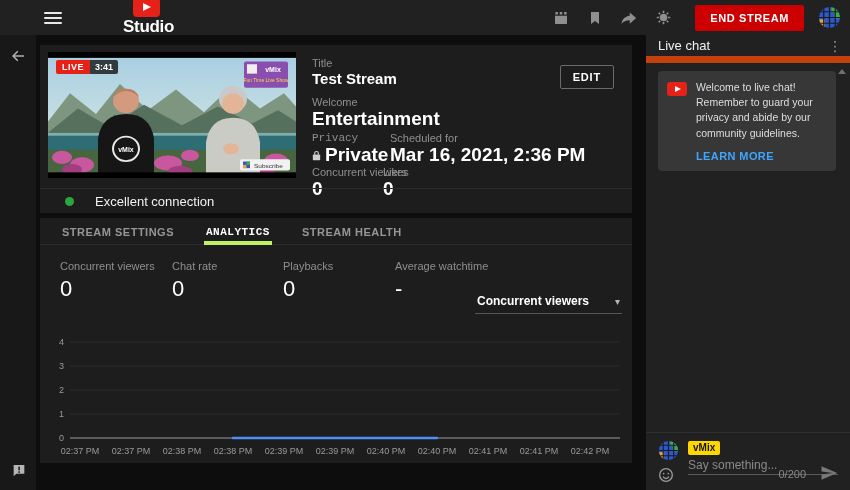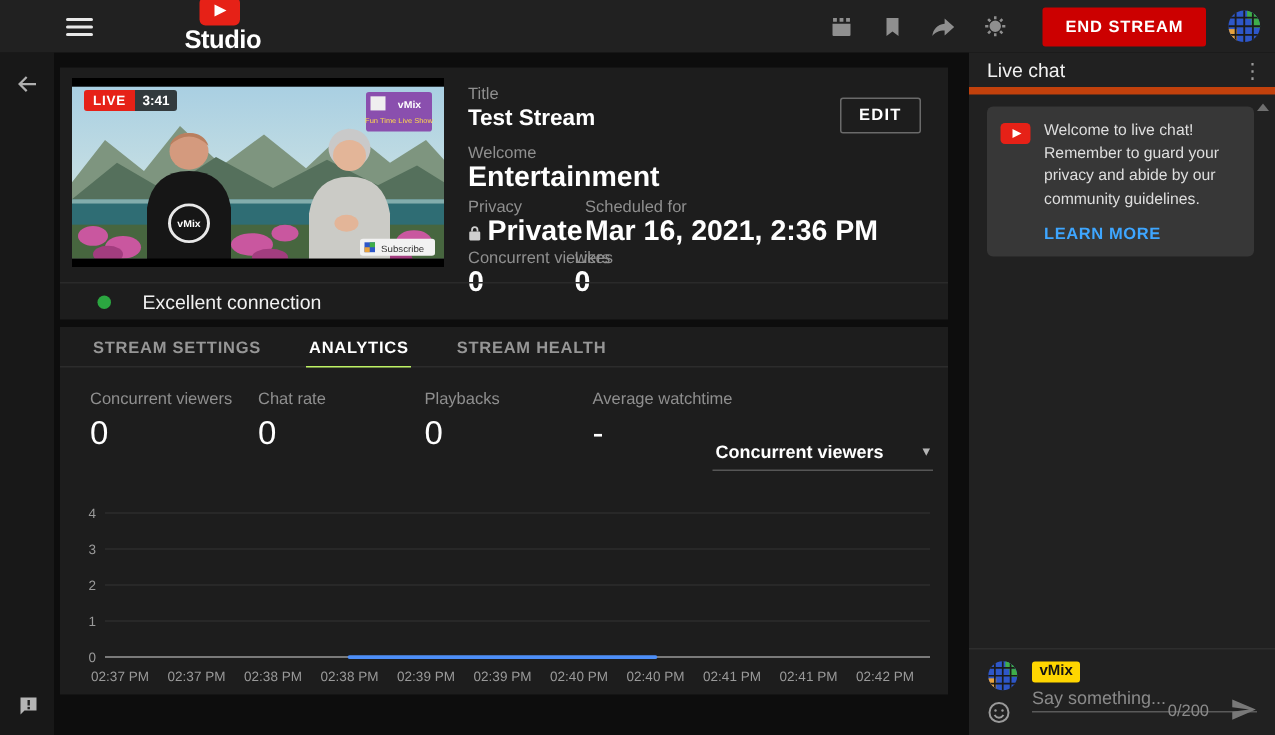--- a/index.html
+++ b/index.html
@@ -48,54 +48,54 @@
   
   .info { position:absolute; left:272px; top:0; right:0; height:140px; }
   .lbl { position:absolute; color:#8f8f8f; font-size:11px; }
   .val { position:absolute; color:#fff; font-size:19px; font-weight:bold; }
   .info-title-lbl { left:0; top:12px; }
   .info-title { left:0; top:25px; font-size:15px; font-weight:bold; color:#fff; position:absolute; }
   .edit-btn { position:absolute; right:18px; top:20px; background:transparent; border:1px solid #6a6a6a;
               border-radius:2px; color:#fff; font-family:inherit; font-size:11px; font-weight:bold;
               letter-spacing:0.8px; padding:5px 12px; cursor:pointer; }
   .cat-lbl { left:0; top:51px; } .cat-val { left:0; top:63px; }
-  .priv-lbl { left:0; top:87px; } .priv-val { left:0; top:99px; display:flex; align-items:center; gap:4px; }
+  .priv-lbl { left:0; top:87px;font-family:Liberation Mono, monospace; } .priv-val { left:0; top:99px; display:flex; align-items:center; gap:4px; }
   .sched-lbl { left:78px; top:87px; } .sched-val { left:78px; top:99px; }
   .cv-lbl { left:0; top:121px; } .cv-val { left:0; top:133px; }
   .likes-lbl { left:71px; top:121px; } .likes-val { left:71px; top:133px; }
 
   .connection { position:absolute; left:0; right:0; top:143px; height:25px; border-top:1px solid #2a2a2a;
                 display:flex; align-items:center; }
   .conn-dot { width:9px; height:9px; border-radius:50%; background:#2ba640; margin-left:25px; }
   .conn-text { color:#f1f1f1; font-size:13px; margin-left:21px; }
 
   
   .tabs { position:absolute; left:0; right:0; top:0; height:27px; border-bottom:1px solid #2c2c2c;
           display:flex; padding-left:20px; }
   .tab { color:#969696; font-size:11px; font-weight:bold; letter-spacing:0.5px; margin-right:28px;
          padding:8px 2px 0 2px; cursor:pointer; height:27px; }
-  .tab.active { color:#fff; border-bottom:1px solid #bef264; }
+  .tab.active { color:#fff; border-bottom:4px solid #bef264;font-family:Liberation Mono, monospace; }
 
   
   .metric { position:absolute; top:42px; }
   .metric .m-lbl { color:#8f8f8f; font-size:11px; }
   .metric .m-val { color:#fff; font-size:22px; margin-top:4px; }
   .m0 { left:20px; } .m1 { left:132px; } .m2 { left:243px; } .m3 { left:355px; }
 
   .dropdown { position:absolute; left:435px; top:76px; width:147px; border-bottom:1px solid #565656;
               display:flex; justify-content:space-between; align-items:center; padding:0 2px 5px 2px; cursor:pointer; }
   .dropdown .dd-text { color:#fff; font-size:12px; font-weight:bold; }
   .dropdown .dd-arrow { color:#b5b5b5; font-size:10px; }
 
   .chartwrap { position:absolute; left:14px; top:112px; width:570px; height:130px; }
   #viewers-chart text { font-family:"Liberation Sans", sans-serif; }
 
   
   .chat { position:absolute; top:35px; left:646px; width:204px; height:455px; background:#212121; }
-  .chat-header { height:28px; border-bottom:5px solid #c2410c; display:flex; align-items:center; }
+  .chat-header { height:28px; border-bottom:7px solid #c2410c; display:flex; align-items:center; }
   .chat-title { color:#f1f1f1; font-size:13px; margin-left:12px; }
   .kebab { margin-left:auto; margin-right:8px; color:#9a9a9a; font-size:14px; cursor:pointer;
            width:14px; text-align:center; }
   .scroll-up { position:absolute; top:34px; right:4px; width:0; height:0; cursor:pointer;
                border-left:4px solid transparent; border-right:4px solid transparent;
                border-bottom:5px solid #6f6f6f; }
   .welcome { position:absolute; left:12px; top:36px; width:178px; background:#373737; border-radius:4px;
              padding:9px; display:flex; }
   .welcome .yt-mini { flex:0 0 20px; width:20px; height:14px; background:#e62117; border-radius:3px;
                       position:relative; margin-top:2px; }

